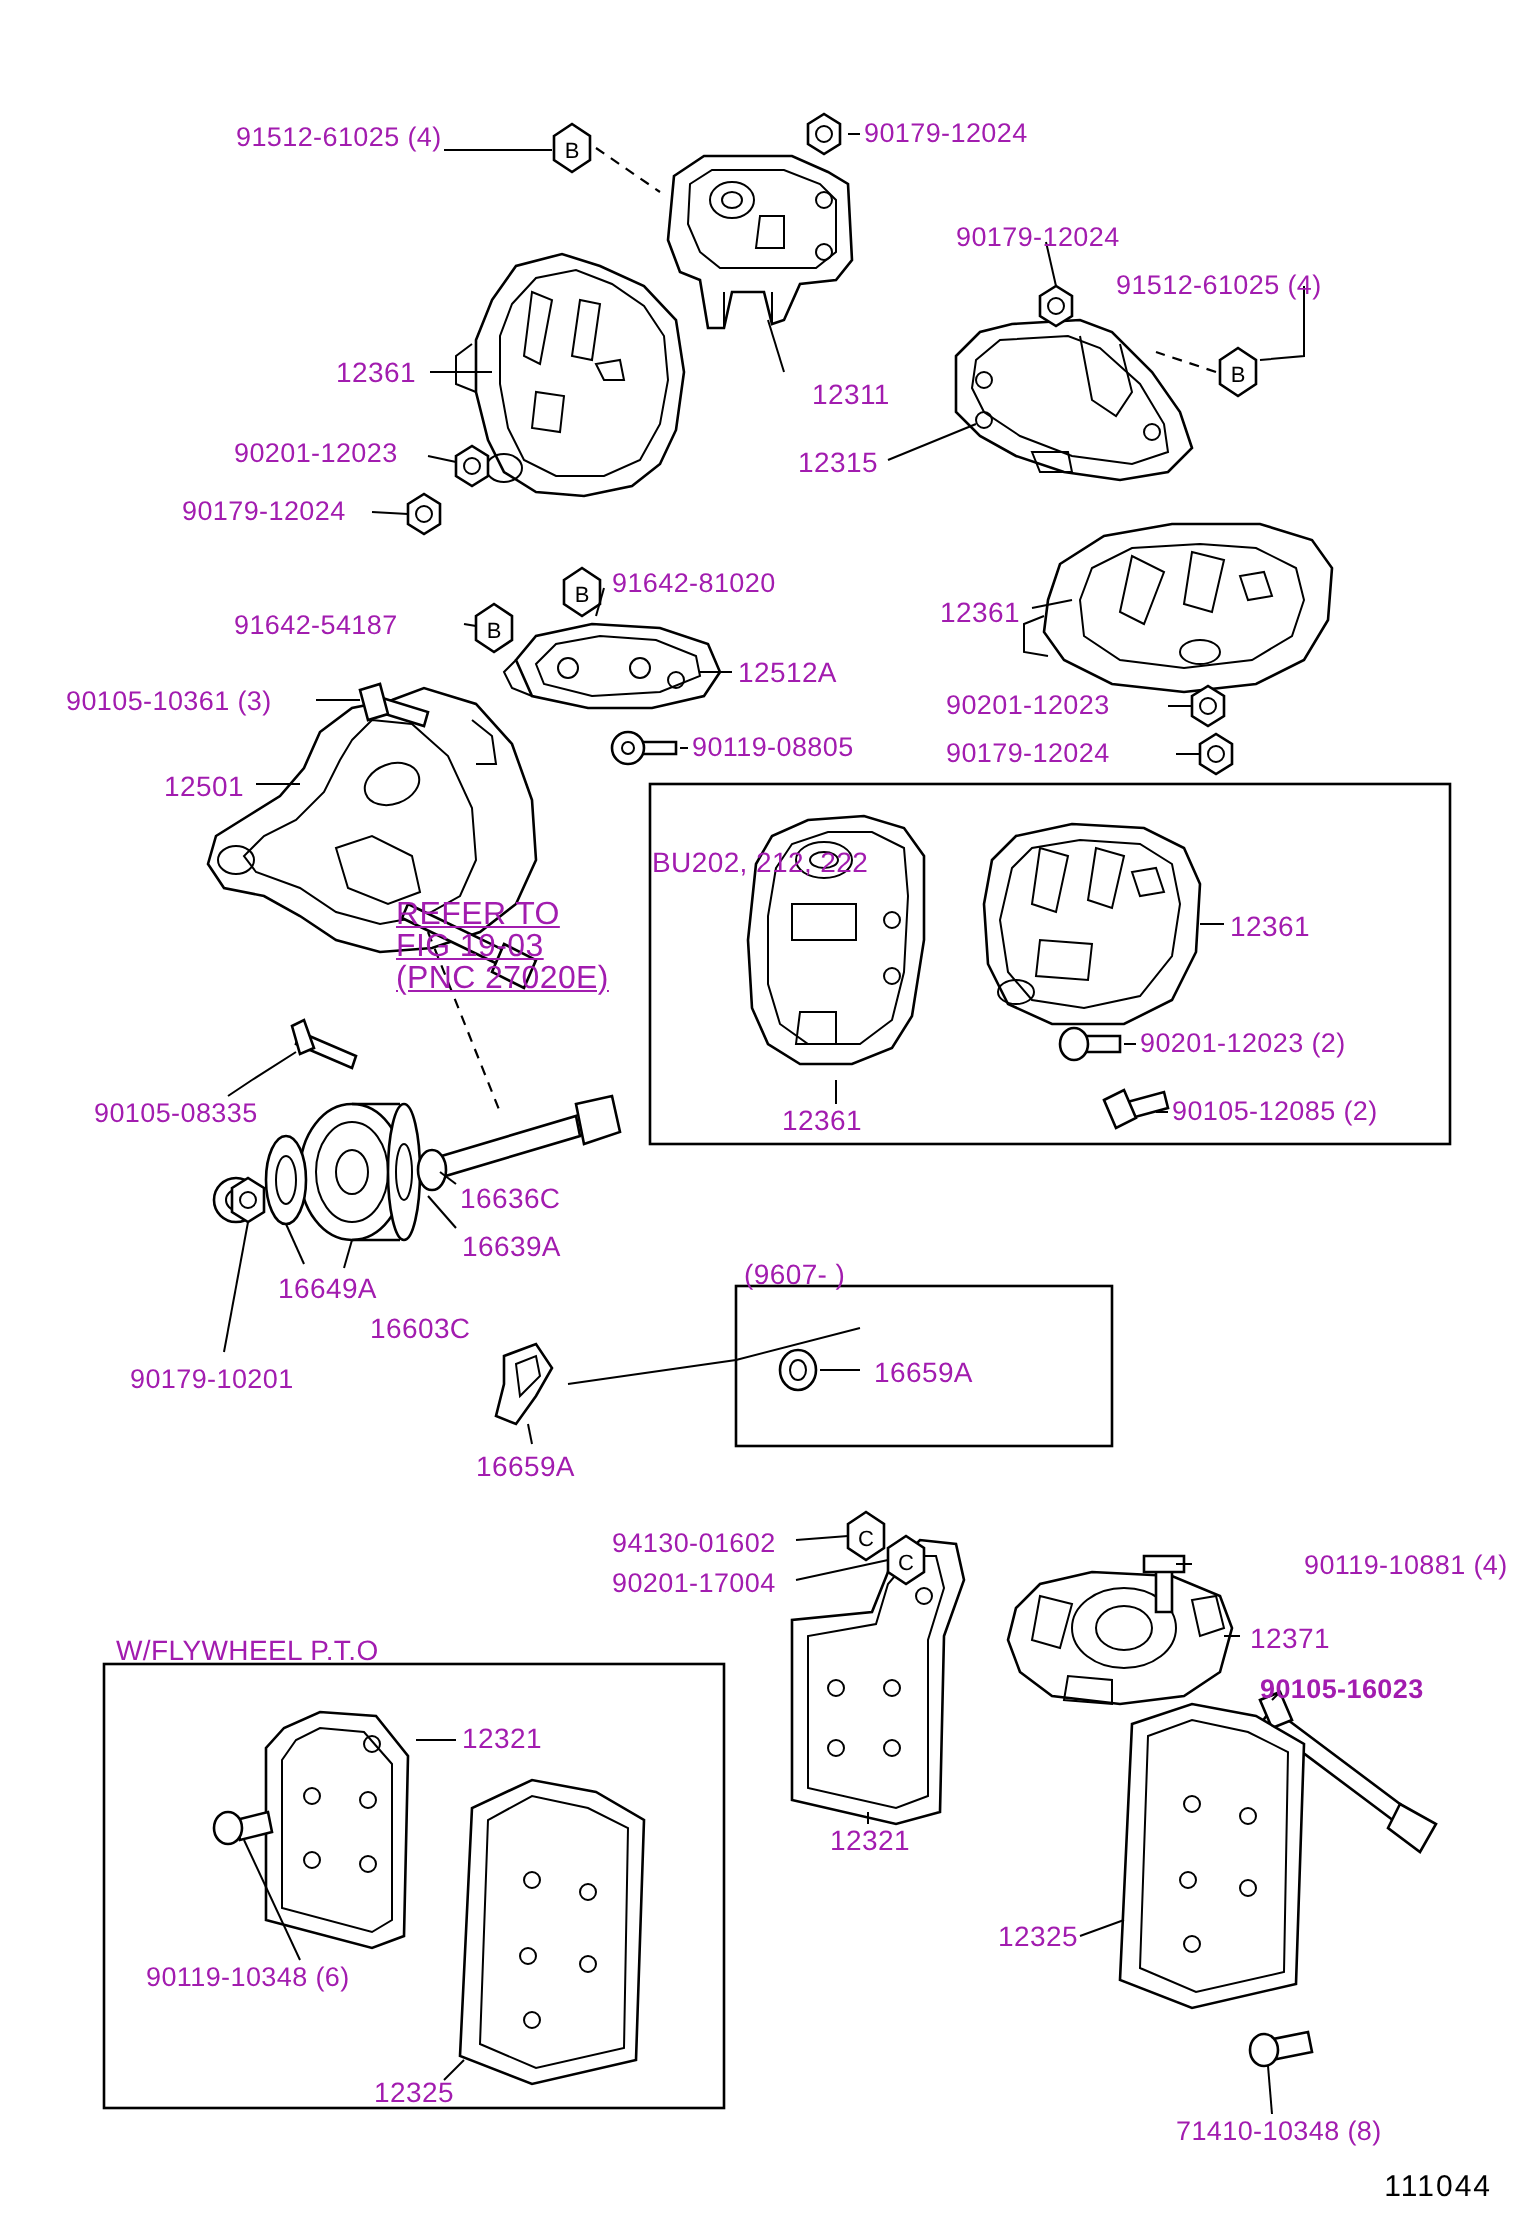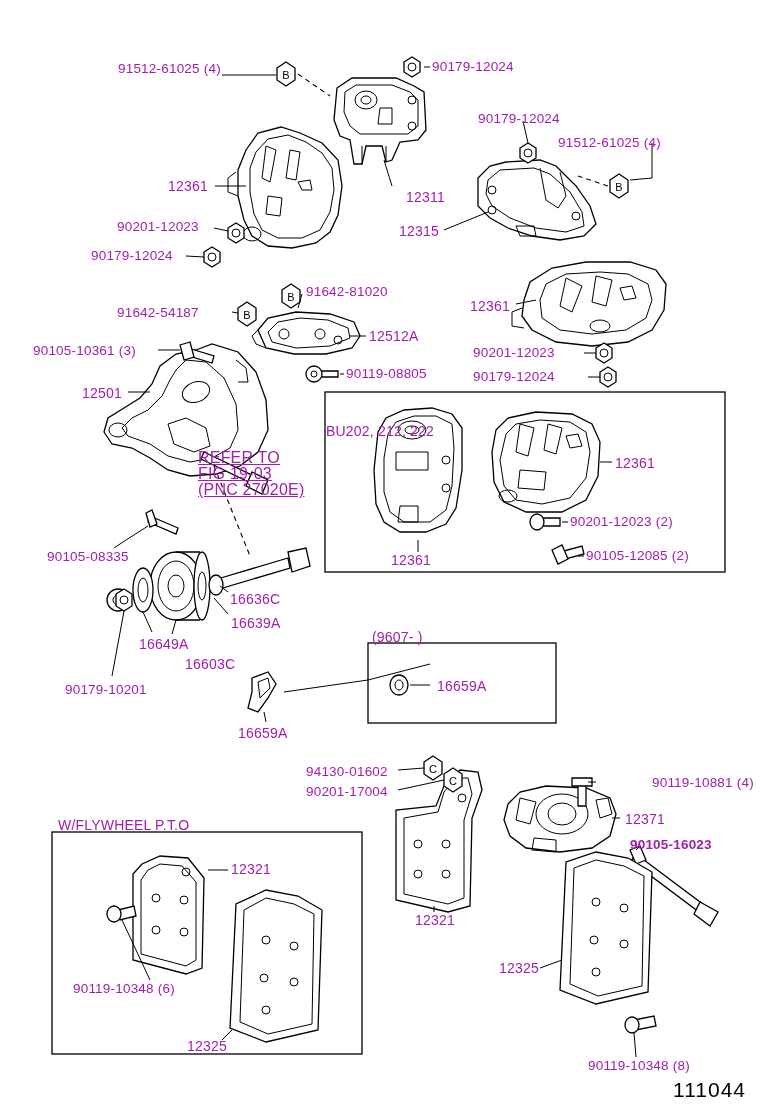--- a/index.html
+++ b/index.html
@@ -29,21 +29,21 @@
     color: #a21caf;
     white-space: nowrap;
     line-height: 14px;
   }
   .lbl.big { font-size: 14px; }
   .lbl.refer { font-size: 16px; line-height: 15px; white-space: pre; text-decoration: underline; }
   .corner-code {
     position: absolute;
     right: 14px;
     bottom: 10px;
-    font-size: 21px;
+    font-size: 15px;
     letter-spacing: 1px;
   }
   svg { display: block; }
   .ln { stroke: #000; stroke-width: 1.3; fill: none; }
   .ln-thin { stroke: #000; stroke-width: 1; fill: none; }
   .ln-dash { stroke: #000; stroke-width: 1.1; fill: none; stroke-dasharray: 5 4; }
   .box { stroke: #000; stroke-width: 1.3; fill: none; }
   .part { stroke: #000; stroke-width: 1.3; fill: #fff; }
 </style>
 </head>
@@ -398,21 +398,21 @@
   <div class="lbl" style="left:306px; top:765px;">94130-01602</div>
   <div class="lbl" style="left:306px; top:785px;">90201-17004</div>
   <div class="lbl" style="left:604px; top:776px;margin-left:48px;">90119-10881 (4)</div>
   <div class="lbl big" style="left:625px; top:812px;">12371</div>
   <div class="lbl" style="left:630px; top:838px;font-weight:bold;">90105-16023</div>
   <div class="lbl big" style="left:231px; top:862px;">12321</div>
   <div class="lbl big" style="left:415px; top:913px;">12321</div>
   <div class="lbl big" style="left:499px; top:961px;">12325</div>
   <div class="lbl" style="left:73px;  top:982px;">90119-10348 (6)</div>
   <div class="lbl big" style="left:187px; top:1039px;">12325</div>
-  <div class="lbl" style="left:588px; top:1059px;">90119-10348 (8)</div>
+  <div class="lbl" style="left:588px; top:1059px;">71410-10348 (8)</div>
 </div>
 
 <div class="lbl big" style="left:326px; top:392px;margin-top:32px;">BU202, 212, 222</div>
 <div class="lbl big" style="left:372px; top:630px;">(9607-          )</div>
 <div class="lbl big" style="left:58px;  top:818px;">W/FLYWHEEL  P.T.O</div>
 
 <div class="lbl refer" style="left:198px; top:450px;">REFER TO</div>
 <div class="lbl refer" style="left:198px; top:466px;text-align:center;">FIG 19-03</div>
 <div class="lbl refer" style="left:198px; top:482px;">(PNC 27020E)</div>
 

